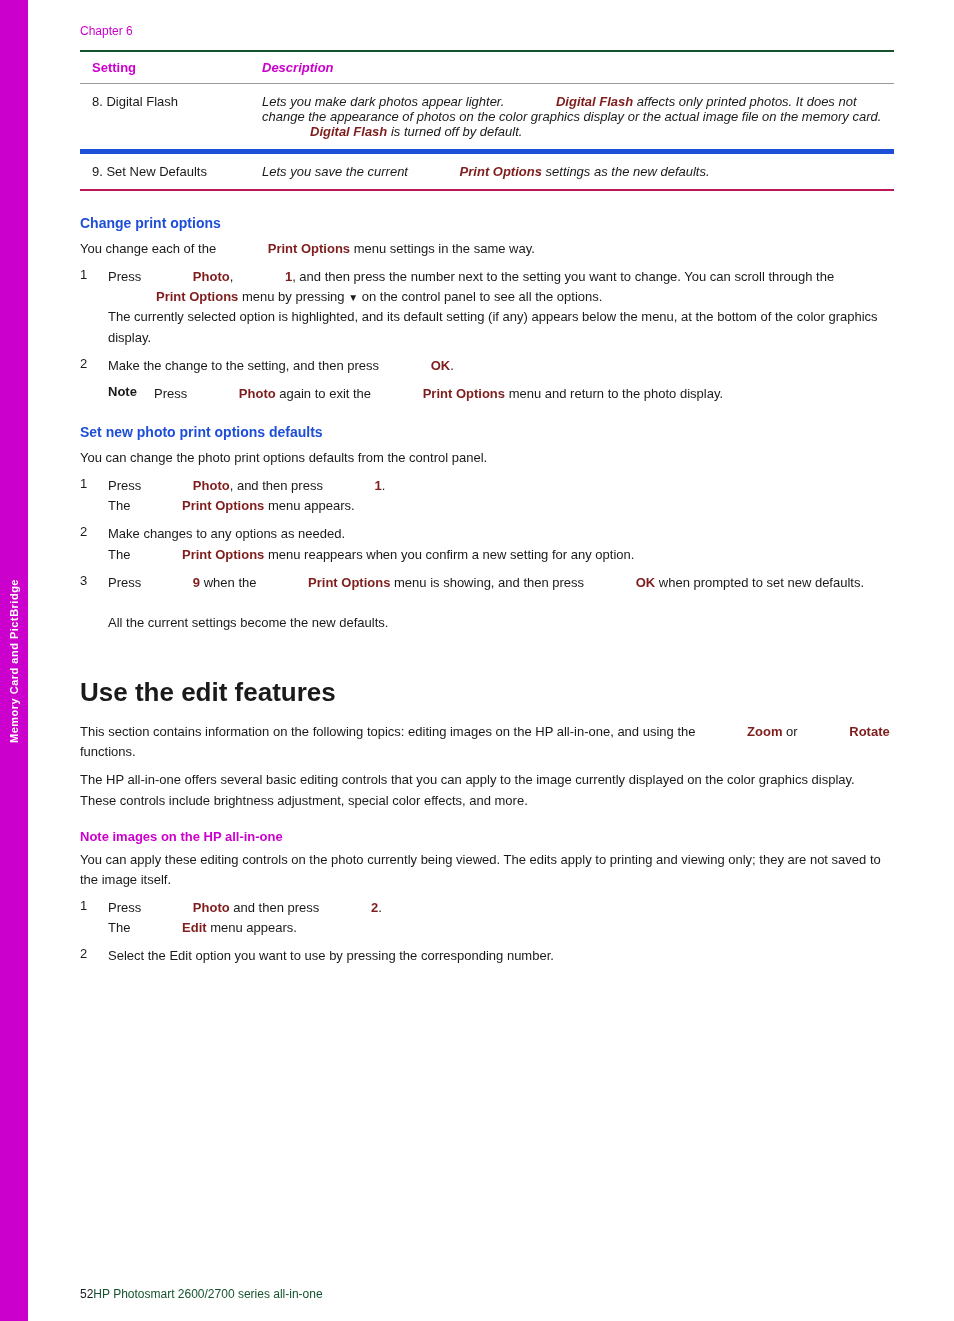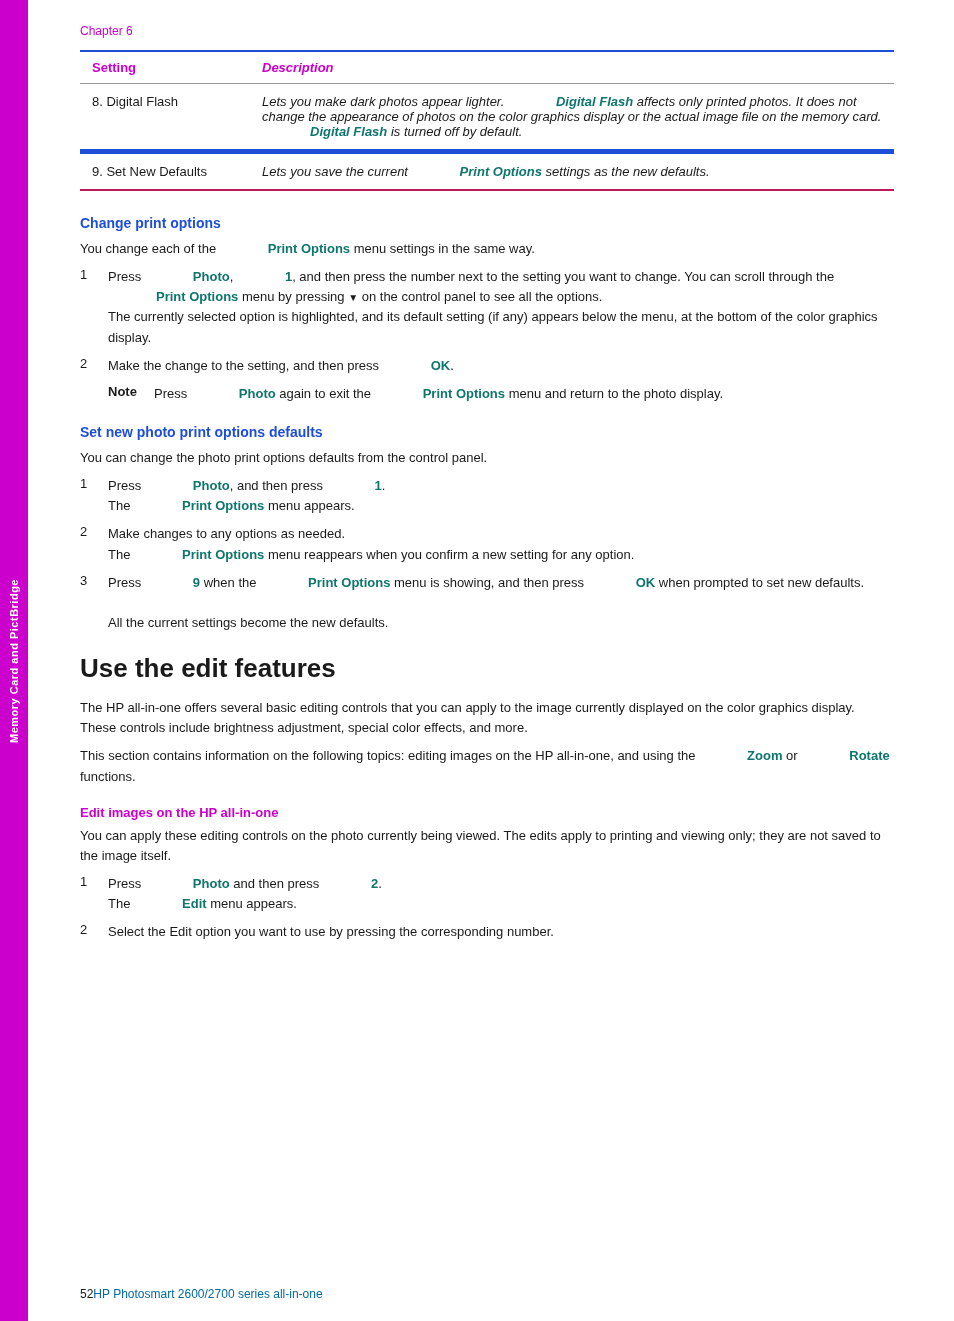--- a/index.html
+++ b/index.html
@@ -56,21 +56,21 @@
       border-collapse: collapse;
       margin-bottom: 24px;
     }
 
     .settings-table th {
       color: #cc00cc;
       font-weight: bold;
       font-size: 13px;
       text-align: left;
       padding: 8px 12px;
-      border-top: 2px solid #1d4ed8;
+      border-top: 2px solid #14532d;
       border-bottom: 1px solid #999;
     }
 
     .settings-table td {
       padding: 10px 12px;
       vertical-align: top;
       font-size: 13px;
       border-bottom: 5px solid #1d4ed8;
     }
 
@@ -82,39 +82,39 @@
       width: 170px;
       font-weight: normal;
     }
 
     .col-desc {
       width: auto;
       font-style: italic;
     }
 
     .highlight {
-      color: #0f766e;
+      color: #7f1d1d;
       font-weight: bold;
       padding-left: 48px;
     }
 
     
     .section-title {
       color: #1d4ed8;
       font-size: 14px;
       font-weight: bold;
       margin-bottom: 8px;
       margin-top: 20px;
     }
 
     .main-title {
       color: #1a1a1a;
       font-size: 26px;
       font-weight: bold;
-      margin-top: 20px;
+      margin-top: 44px;
       margin-bottom: 14px;
     }
 
     .section-sub-title {
       color: #cc00cc;
       font-size: 13px;
       font-weight: bold;
       margin-bottom: 6px;
       margin-top: 18px;
     }
@@ -180,21 +180,21 @@
       left: 0;
       right: 0;
       display: flex;
       justify-content: flex-start;
       padding: 0 60px 0 80px;
       font-size: 12px;
       color: #1a1a1a;
     }
 
     .footer-right {
-      color: #0369a1;
+      color: #14532d;
       font-size: 12px;
     }
 
     .down-arrow {
       font-size: 10px;
       color: #1a1a1a;
     }
   </style>
 </head>
 <body>
@@ -280,27 +280,27 @@
       <span class="num">3</span>
       <div class="item-content">
         Press <span class="highlight">9</span> when the <span class="highlight">Print Options</span> menu is showing, and then press <span class="highlight">OK</span> when prompted to set new defaults.<br><br>
         All the current settings become the new defaults.
       </div>
     </li>
   </ol>
 
   <div class="main-title">Use the edit features</div>
 
-  <div class="body-text">The HP all-in-one offers several basic editing controls that you can apply to the image currently displayed on the color graphics display. These controls include brightness adjustment, special color effects, and more.</div>
-
   <div class="body-text">
     This section contains information on the following topics: editing images on the HP all-in-one, and using the <span class="highlight">Zoom</span> or <span class="highlight">Rotate</span> functions.
   </div>
 
-  <div class="section-sub-title">Edit images on the HP all-in-one</div>
+  <div class="body-text">The HP all-in-one offers several basic editing controls that you can apply to the image currently displayed on the color graphics display. These controls include brightness adjustment, special color effects, and more.</div>
+
+  <div class="section-sub-title">Note images on the HP all-in-one</div>
   <div class="body-text">You can apply these editing controls on the photo currently being viewed. The edits apply to printing and viewing only; they are not saved to the image itself.</div>
 
   <ol class="numbered-list">
     <li class="numbered-item">
       <span class="num">1</span>
       <div class="item-content">
         Press <span class="highlight">Photo</span> and then press <span class="highlight">2</span>.<br>
         The <span class="highlight">Edit</span> menu appears.
       </div>
     </li>

